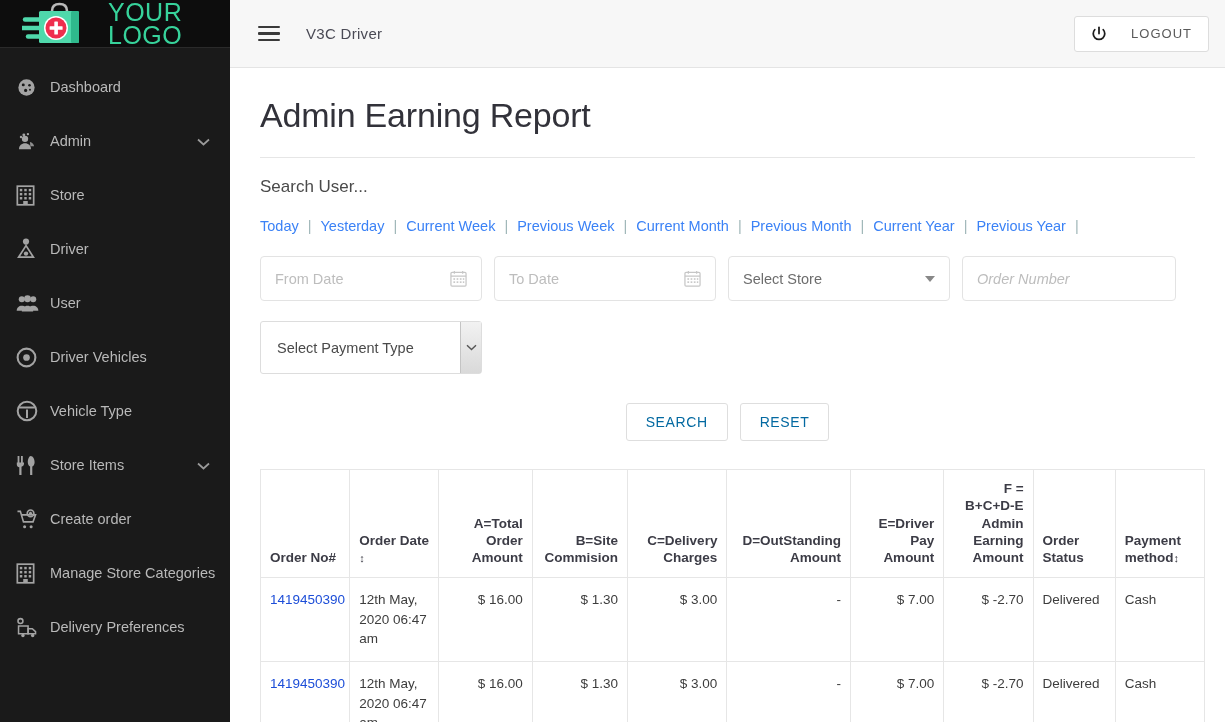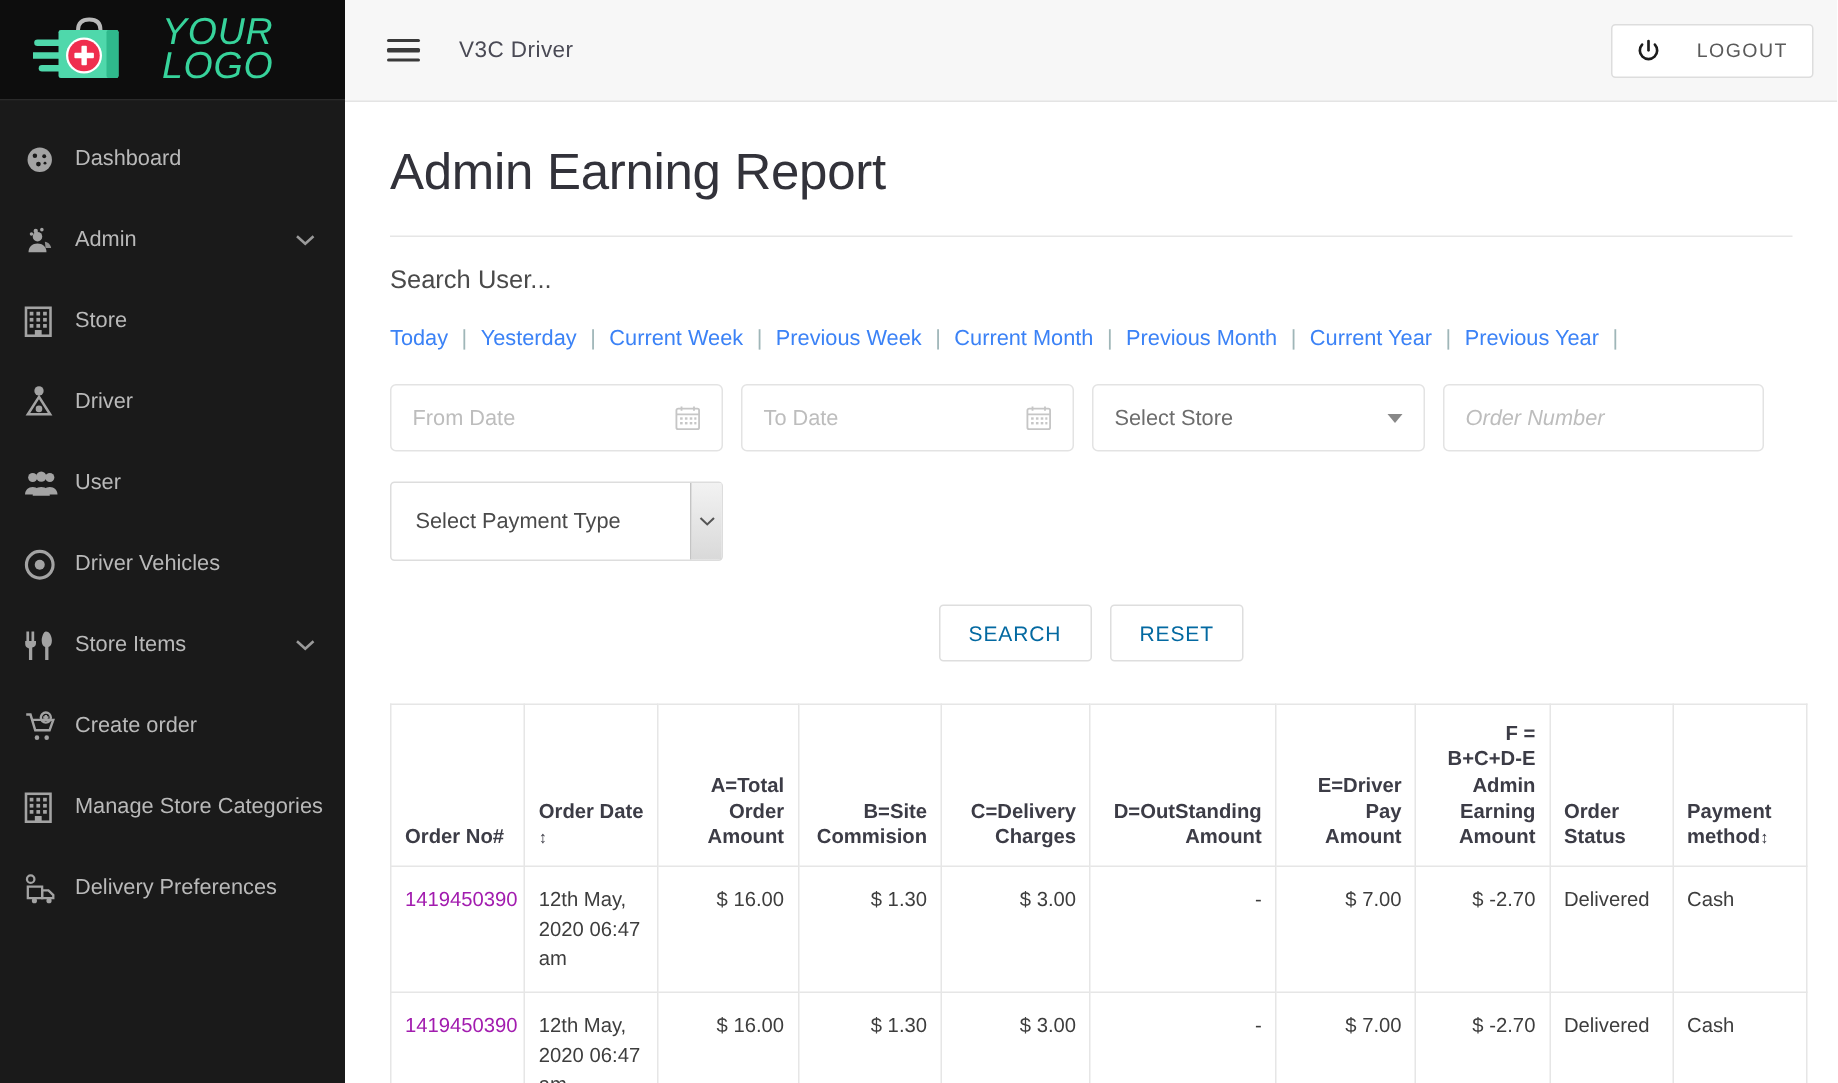--- a/index.html
+++ b/index.html
@@ -10,24 +10,23 @@
     background:#ffffff; color:#333;
   }
   .app { display:flex; width:1225px; height:722px; }
 
   
   .sidebar {
     width:230px; min-width:230px; height:722px;
     background:#1a1a1a; overflow:hidden; position:relative;
   }
   .logo-wrap {
-    height:67px; background:#0d0d0d; display:flex;
+    height:48px; background:#0d0d0d; display:flex;
     align-items:center; padding-left:22px;
     border-bottom:1px solid #2a2a2a;
-    font-style:italic;
   }
   .logo-mark { position:relative; width:78px; height:46px; flex:none; }
   .logo-text {
     margin-left:8px; color:#37d39b; line-height:0.92;
     font-size:25px; font-weight:400; letter-spacing:0.5px;
   }
   .logo-text div { display:block; }
 
   .nav { padding-top:12px; }
   .nav-item {
@@ -130,21 +129,21 @@
   table.report th {
     padding:10px 9px 11px 9px; font-weight:700; color:#3c3c46;
     text-align:right; line-height:1.28; height:96px;
   }
   table.report th.l { text-align:left; }
   table.report td {
     padding:12px 9px; color:#3d3d3d; text-align:right;
     vertical-align:top; line-height:1.45;
   }
   table.report td.l { text-align:left; }
-  td.ordno a { color:#a21caf; text-decoration:none; cursor:pointer; }
+  td.ordno a { color:#1d4ed8; text-decoration:none; cursor:pointer; }
   .sort-ic { display:inline-block; color:#3c3c46; font-size:11px; }
 
   .c0{width:88px}.c1{width:88px}.c2{width:92px}.c3{width:94px}
   .c4{width:98px}.c5{width:122px}.c6{width:92px}.c7{width:88px}
   .c8{width:81px}.c9{width:88px}
 </style>
 </head>
 <body>
 
 <div class="app">
@@ -257,20 +256,30 @@
       <div class="nav-item">
         <span class="nav-icon">
           <svg width="21" height="21" viewBox="0 0 22 22">
             <circle cx="11" cy="11" r="9.3" fill="none" stroke="#a3a3a3" stroke-width="2.2"></circle>
             <circle cx="11" cy="11" r="3.5" fill="#a3a3a3"></circle>
           </svg>
         </span>
         <span class="nav-label">Driver Vehicles</span>
       </div>
 
+      <div class="nav-item">
+        <span class="nav-icon">
+          <svg width="22" height="22" viewBox="0 0 22 22">
+            <circle cx="11" cy="11" r="9.3" fill="none" stroke="#a3a3a3" stroke-width="2"></circle>
+            <path d="M3.1 7.5h15.8" stroke="#a3a3a3" stroke-width="2"></path>
+            <path d="M11 9.5v8.5" stroke="#a3a3a3" stroke-width="2"></path>
+          </svg>
+        </span>
+        <span class="nav-label">Vehicle Type</span>
+      </div>
 
       <div class="nav-item">
         <span class="nav-icon">
           <svg width="20" height="21" viewBox="0 0 20 21" fill="#a3a3a3">
             <rect x="1.6" y="1" width="1.8" height="7"></rect>
               <rect x="5" y="1" width="1.8" height="7"></rect>
             <path d="M0.8 7.4h7.2v1.4c0 1.6-1.1 2.6-2.5 2.9V20h-2.2v-7.7C1.9 12 0.8 11 0.8 9.4z"></path>
             <path d="M14.6 1c2.6 0 4 3.2 4 6.2 0 2.2-1 3.8-2.3 4.2V20h-2.2V11.4c-1.3-.4-2.3-2-2.3-4.2 0-3 1.4-6.2 2.8-6.2z"></path>
           </svg>
         </span>

